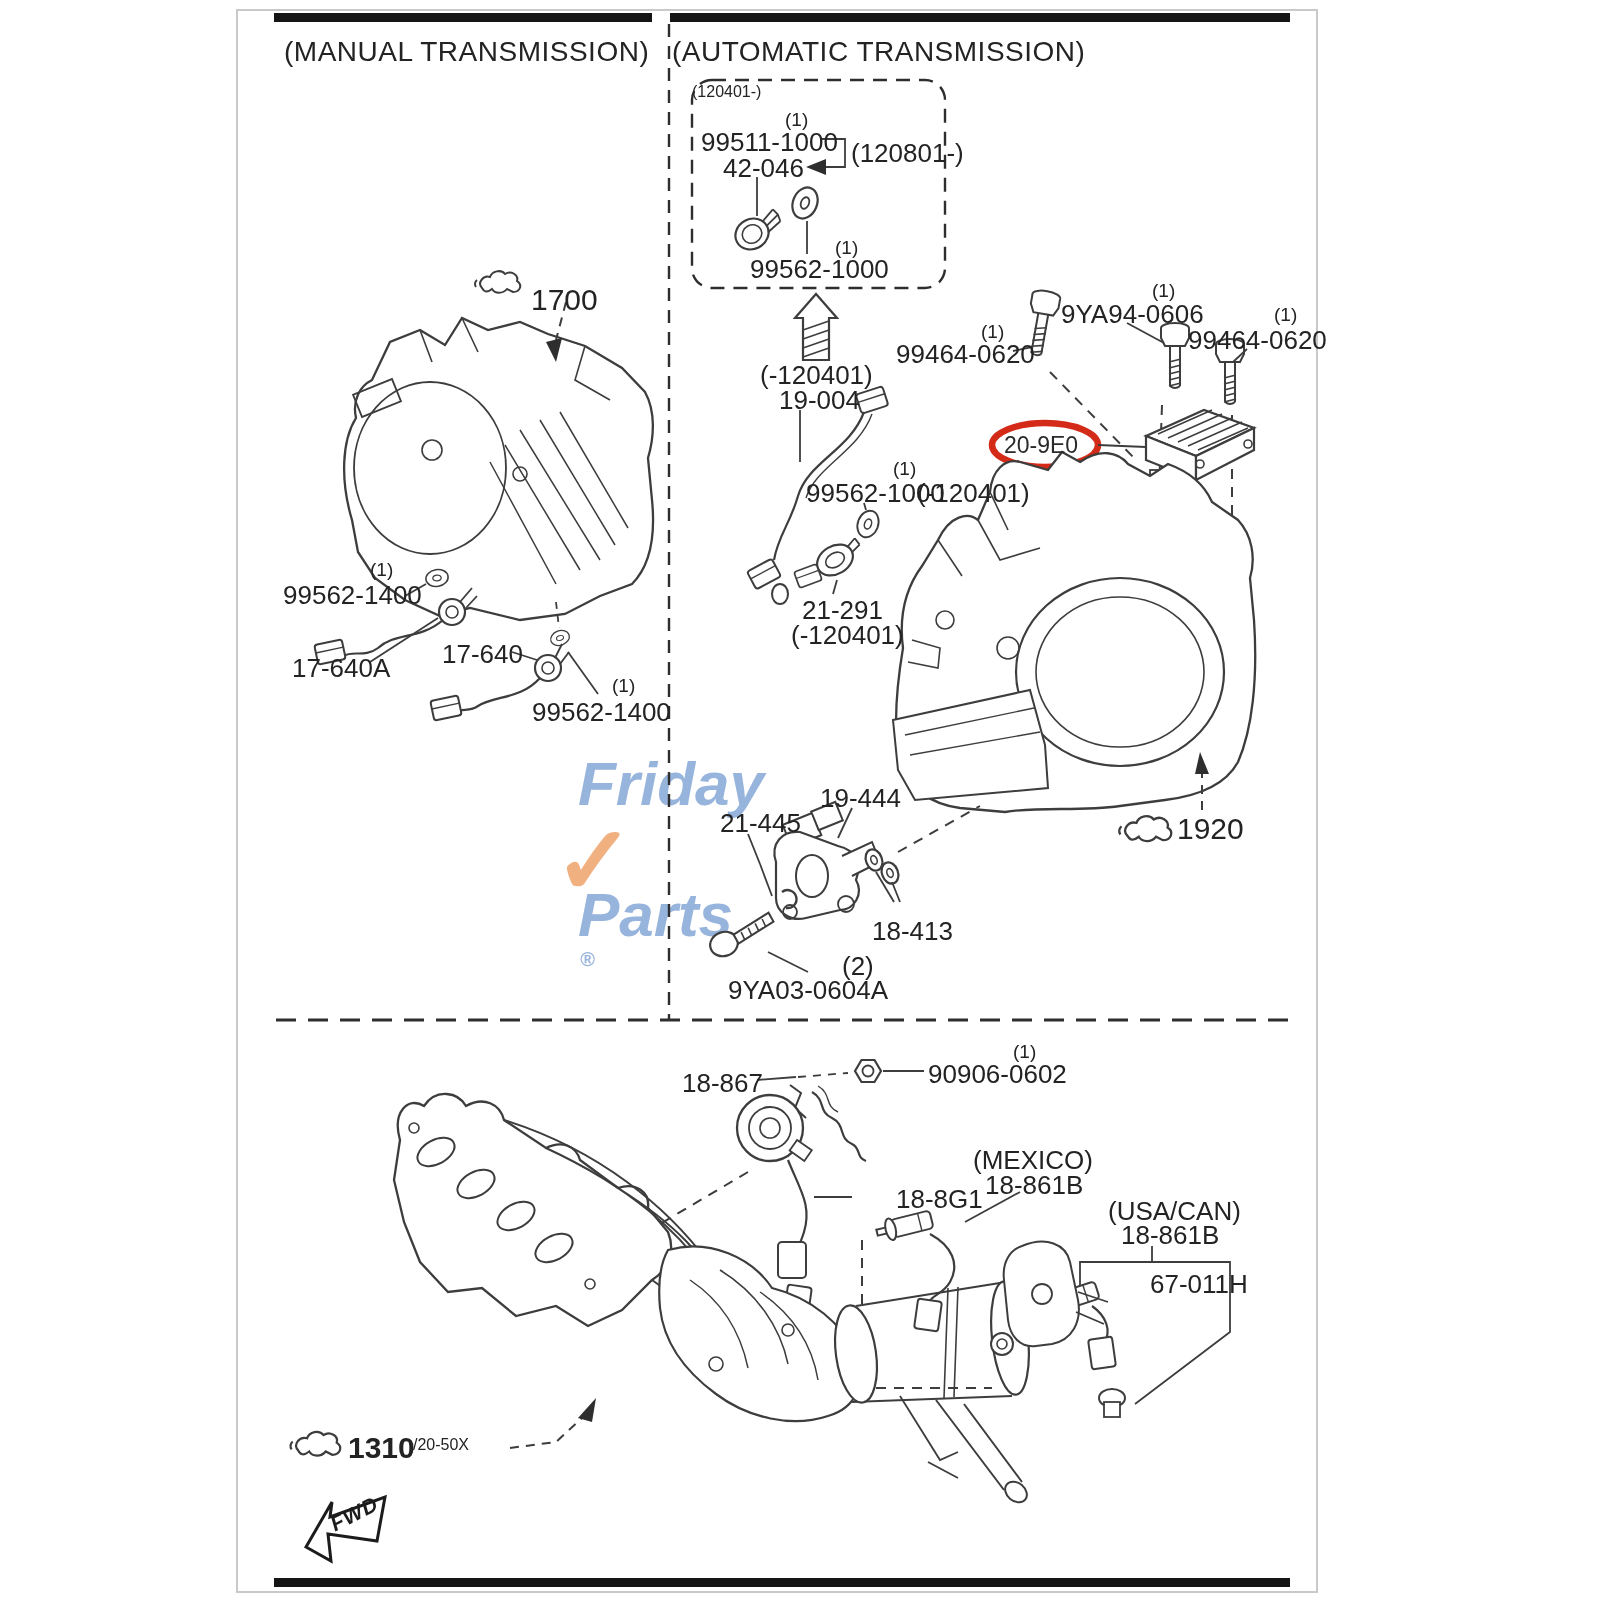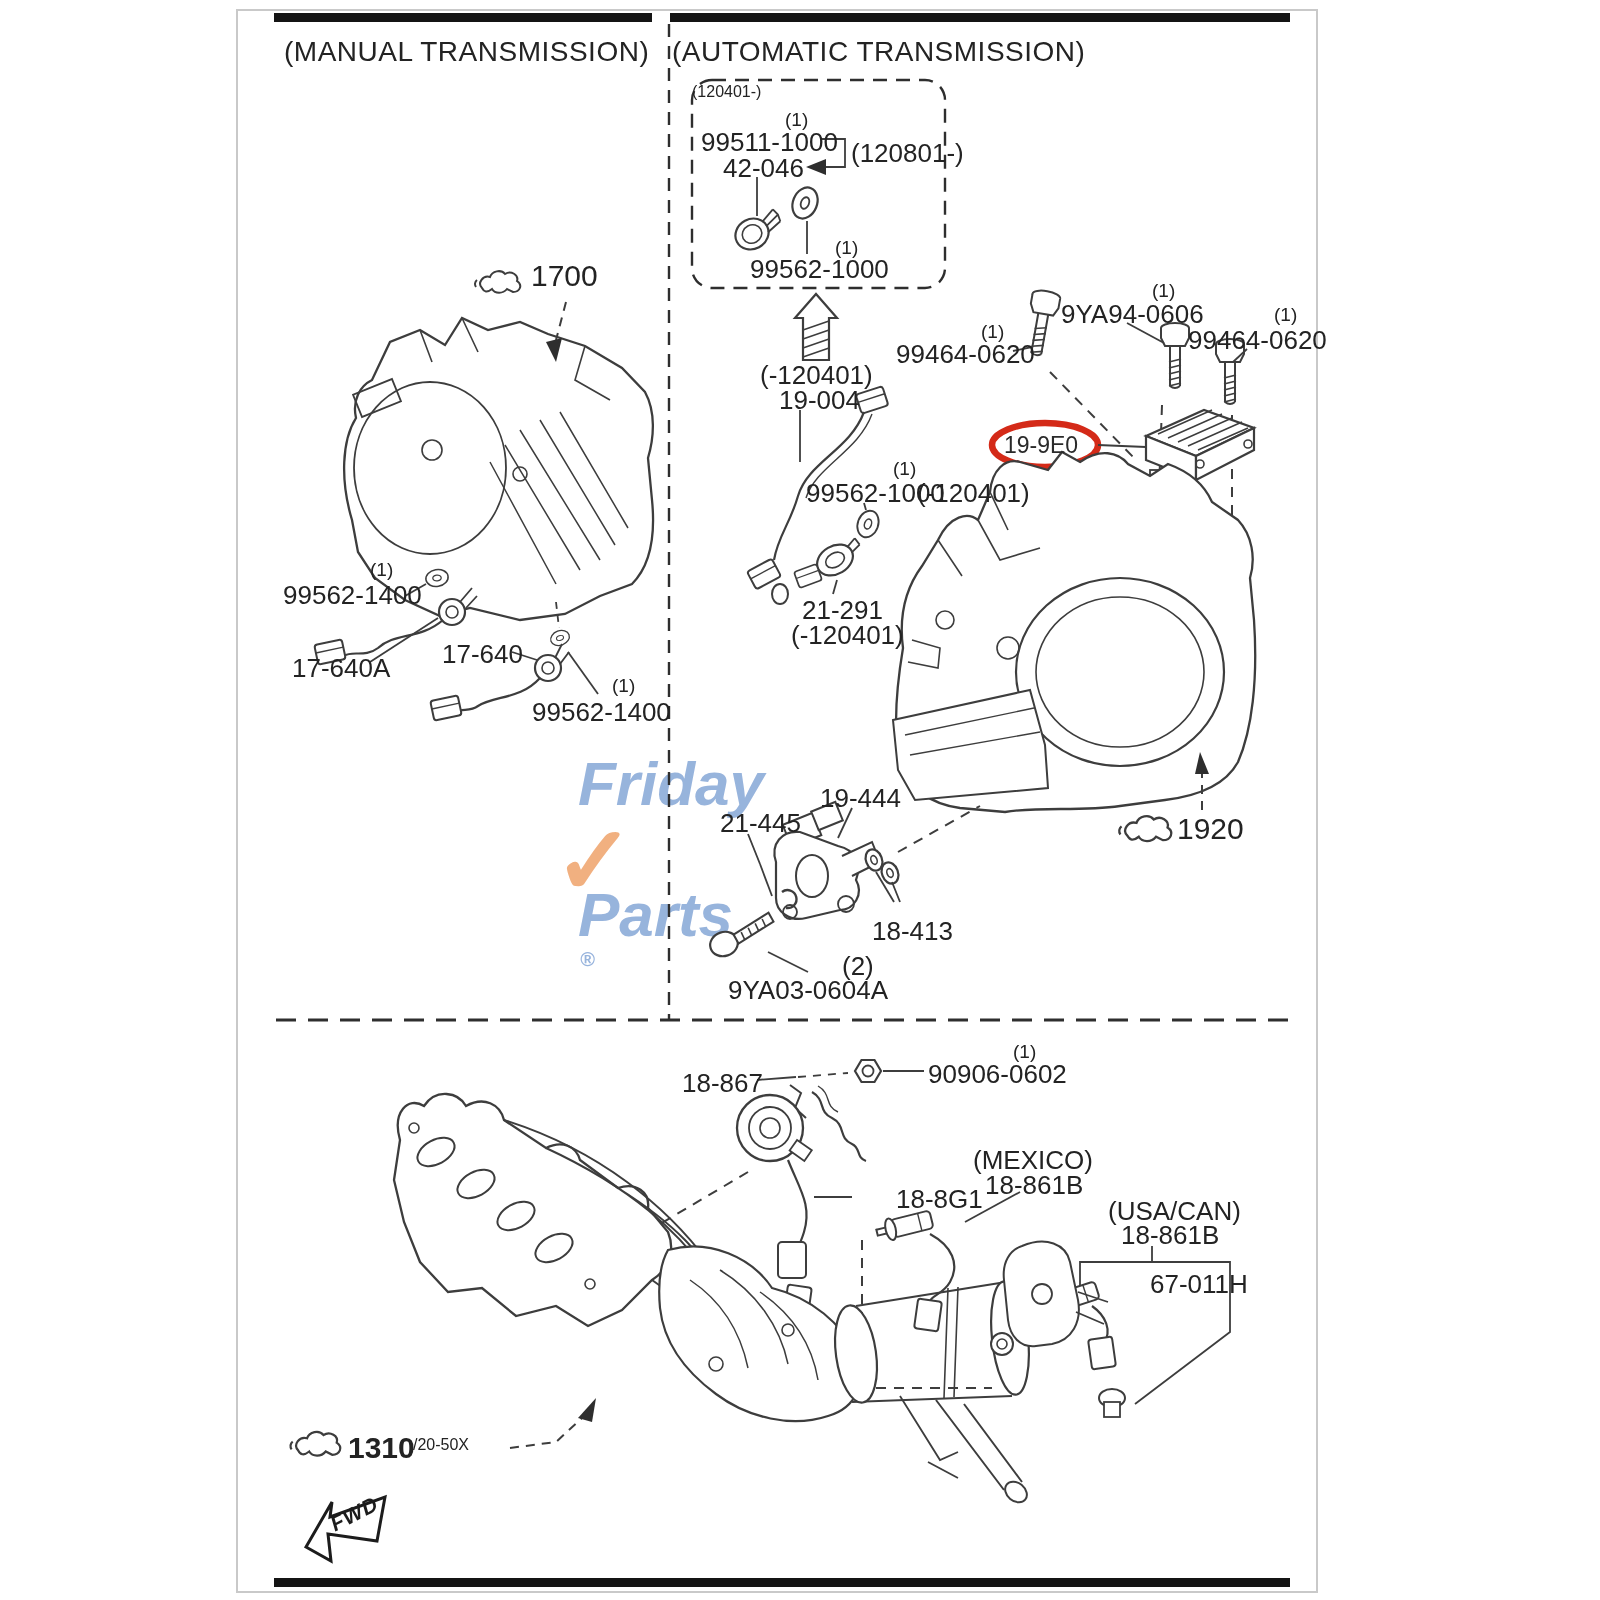--- a/index.html
+++ b/index.html
@@ -305,38 +305,38 @@
   <div class="lbl qty" style="left:835px;top:238px">(1)</div>
   <div class="lbl pn" style="left:750px;top:256px">99562-1000</div>
 
   <div class="lbl qty" style="left:981px;top:322px">(1)</div>
   <div class="lbl pn" style="left:896px;top:341px">99464-0620</div>
   <div class="lbl pn" style="left:1061px;top:301px">9YA94-0606</div>
   <div class="lbl qty" style="left:1152px;top:281px">(1)</div>
   <div class="lbl qty" style="left:1274px;top:305px">(1)</div>
   <div class="lbl pn" style="left:1188px;top:327px">99464-0620</div>
 
-  <div class="lbl ellipse-label" style="left:1004px;top:433px">19-9E0</div>
+  <div class="lbl ellipse-label" style="left:1004px;top:433px">20-9E0</div>
 
   <div class="lbl pn" style="left:760px;top:362px">(-120401)</div>
   <div class="lbl pn" style="left:779px;top:387px">19-004</div>
   <div class="lbl qty" style="left:893px;top:459px">(1)</div>
   <div class="lbl pn" style="left:806px;top:480px">99562-1000</div>
   <div class="lbl pn" style="left:917px;top:480px">(-120401)</div>
   <div class="lbl pn" style="left:802px;top:597px">21-291</div>
   <div class="lbl pn" style="left:791px;top:622px">(-120401)</div>
 
   <div class="lbl big" style="left:1177px;top:813px">1920</div>
   <div class="lbl pn" style="left:820px;top:785px">19-444</div>
   <div class="lbl pn" style="left:720px;top:810px">21-445</div>
   <div class="lbl pn" style="left:872px;top:918px">18-413</div>
   <div class="lbl pn" style="left:842px;top:953px">(2)</div>
   <div class="lbl pn" style="left:728px;top:977px">9YA03-0604A</div>
 
-  <div class="lbl big" style="left:531px;top:260px">1700</div>
+  <div class="lbl big" style="left:531px;top:284px">1700</div>
   <div class="lbl qty" style="left:370px;top:560px">(1)</div>
   <div class="lbl pn" style="left:283px;top:582px">99562-1400</div>
   <div class="lbl pn" style="left:292px;top:655px">17-640A</div>
   <div class="lbl pn" style="left:442px;top:641px">17-640</div>
   <div class="lbl qty" style="left:612px;top:676px">(1)</div>
   <div class="lbl pn" style="left:532px;top:699px">99562-1400</div>
 
   <div class="lbl pn" style="left:682px;top:1070px">18-867</div>
   <div class="lbl qty" style="left:1013px;top:1042px">(1)</div>
   <div class="lbl pn" style="left:928px;top:1061px">90906-0602</div>

